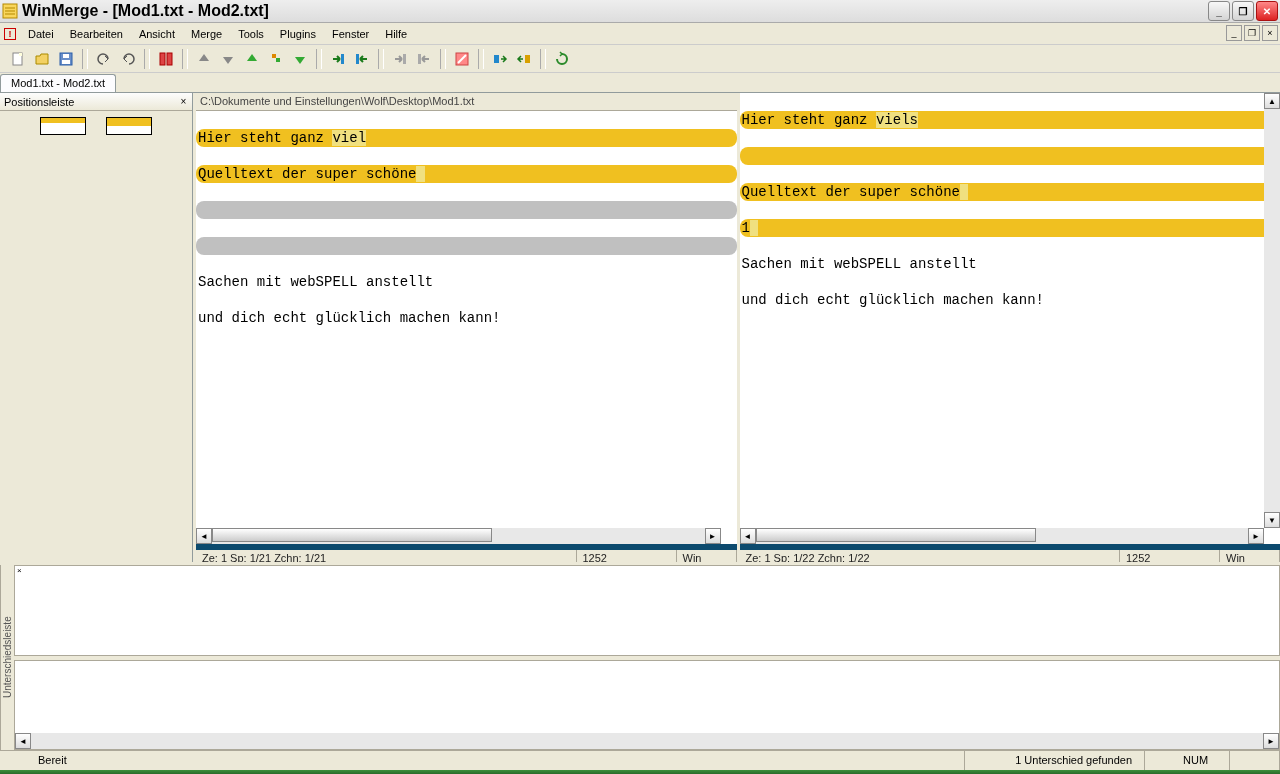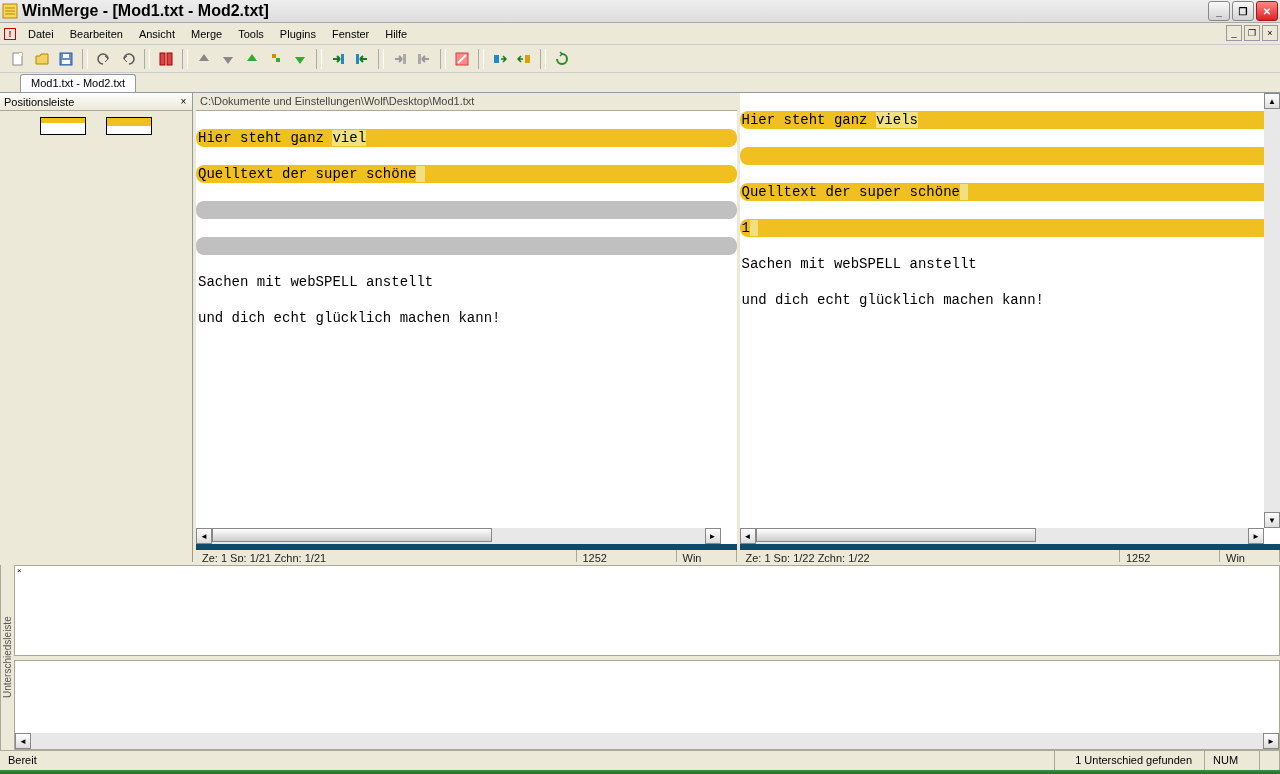--- a/index.html
+++ b/index.html
@@ -54,21 +54,21 @@
   padding-left: 6px;
   border-bottom: 1px solid #ccc;
 }
 .toolbar .sep { width:6px; height:20px; border-left:1px solid #aaa; border-right:1px solid #fff; margin:0 4px; }
 .toolbar .tbtn { width:22px;height:22px; display:flex;align-items:center;justify-content:center; margin:0 1px;}
 
 .doctab-strip {
   height: 20px;
   background: #ece9d8;
   border-bottom: 1px solid #919b9c;
-  display:flex; align-items:flex-end; padding-left:20px;
+  display:flex; align-items:flex-end; padding-left:0;
 }
 .doctab {
   height:18px; background:#fcfcfe; border:1px solid #919b9c; border-bottom:none;
   padding: 2px 10px 0 10px; font-size:11px;
   border-top-left-radius:3px; border-top-right-radius:3px;
 }
 
 .workarea {
   flex: 1;
   display: flex;
@@ -162,21 +162,21 @@
 .bottom-panels .bbot { flex:1; background:#fff; border:1px solid #aca899; display:flex;flex-direction:column;}
 .bottom-panels .bbot .btrack { flex:1; }
 .bottom-panels .bbot .bhscroll { height:16px; background:#ece9d8;display:flex; }
 .bottom-panels .bbot .bhscroll .arrow { width:16px;height:16px;border:1px solid #888;background:linear-gradient(#fff,#ddd);display:flex;align-items:center;justify-content:center;font-size:8px;}
 .bottom-panels .bbot .bhscroll .tr { flex:1; background:#e8e8e8;}
 
 .statusbar {
   height:20px; background:#ece9d8; border-top:1px solid #aca899;
   display:flex; font-size:11px;
 }
-.statusbar .scell { padding:3px 8px; border-right:1px solid #aca899; }
+.statusbar .scell { padding:3px 8px; border-right:1px solid #aca899;margin-left:30px; }
 .statusbar .scell.grow { flex:1; }
 .statusbar .scell.fix { width:150px; text-align:right; padding-right:12px;}
 .statusbar .scell.num { width:55px; }
 .statusbar .scell.last { width:20px;}
 .taskbar { height:4px; background:linear-gradient(#3c8f3c,#2a6b2a); }
 </style>
 </head>
 <body>
 
 <div class="titlebar">

